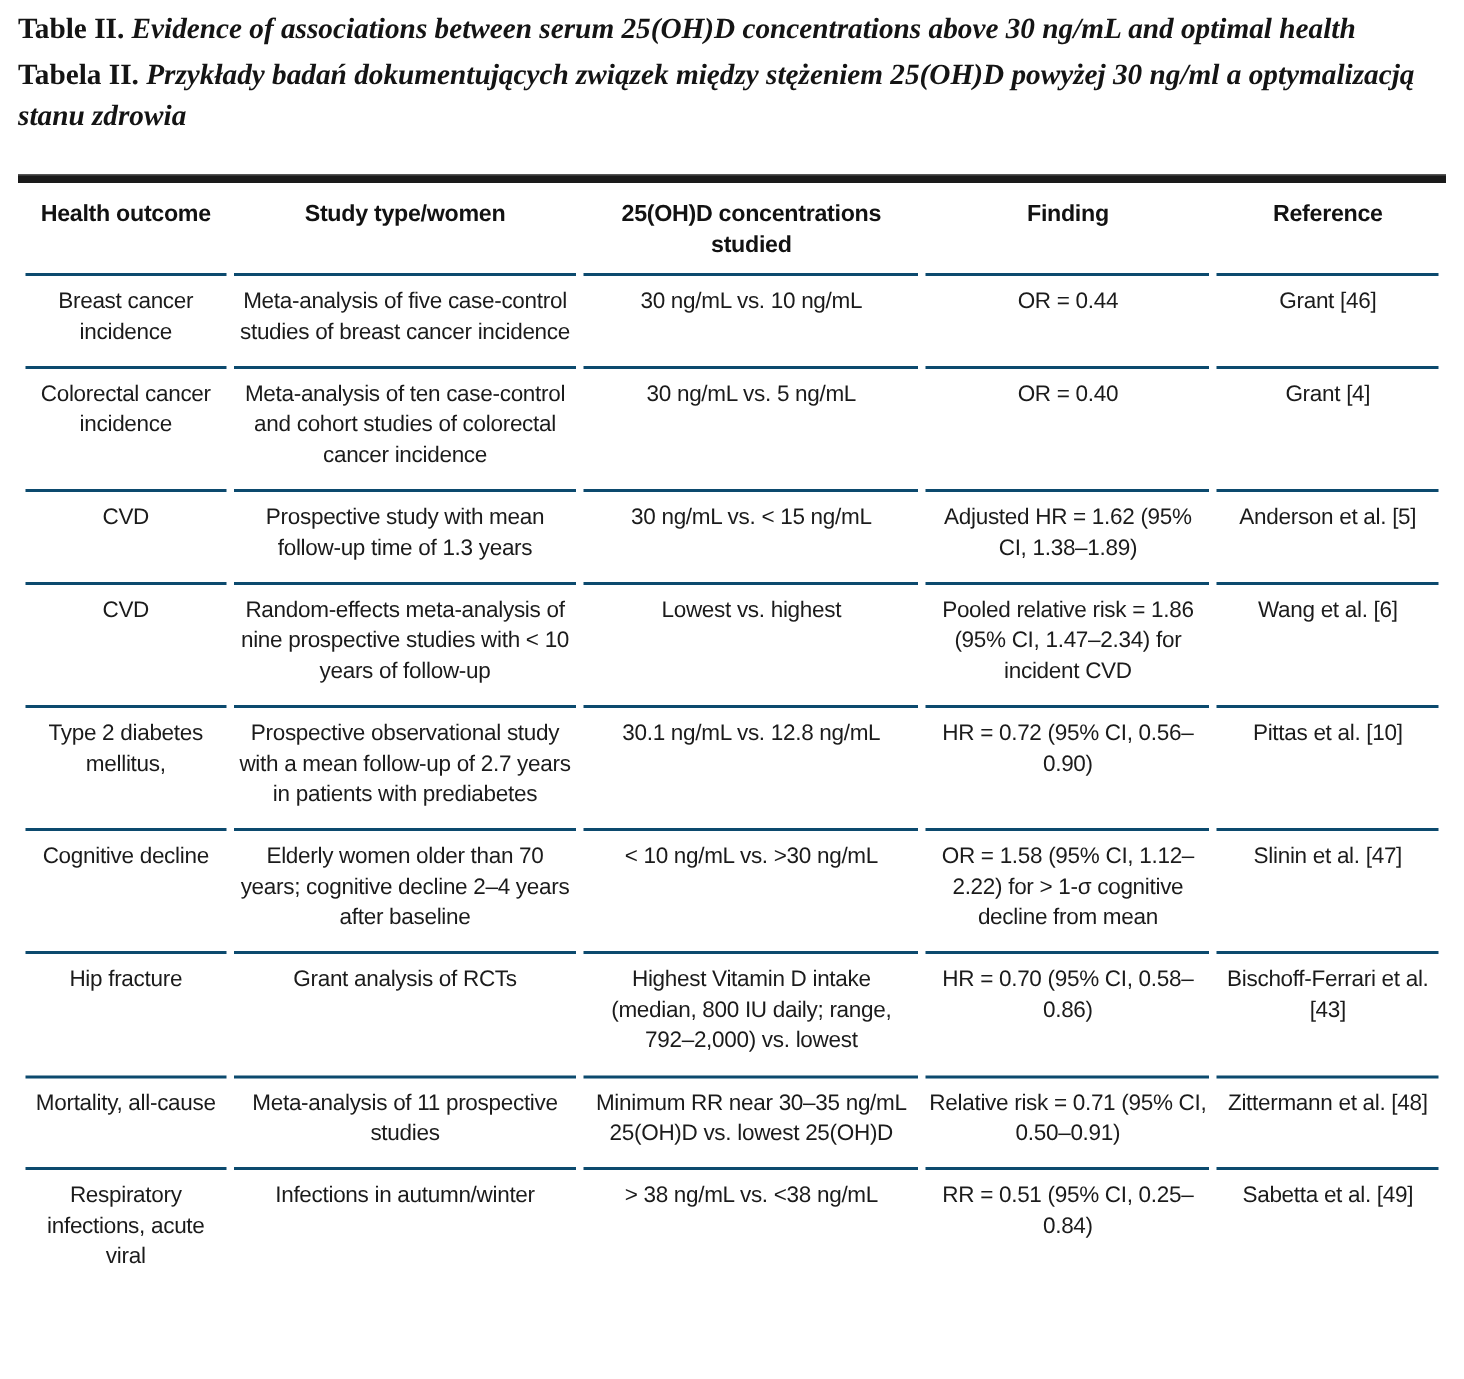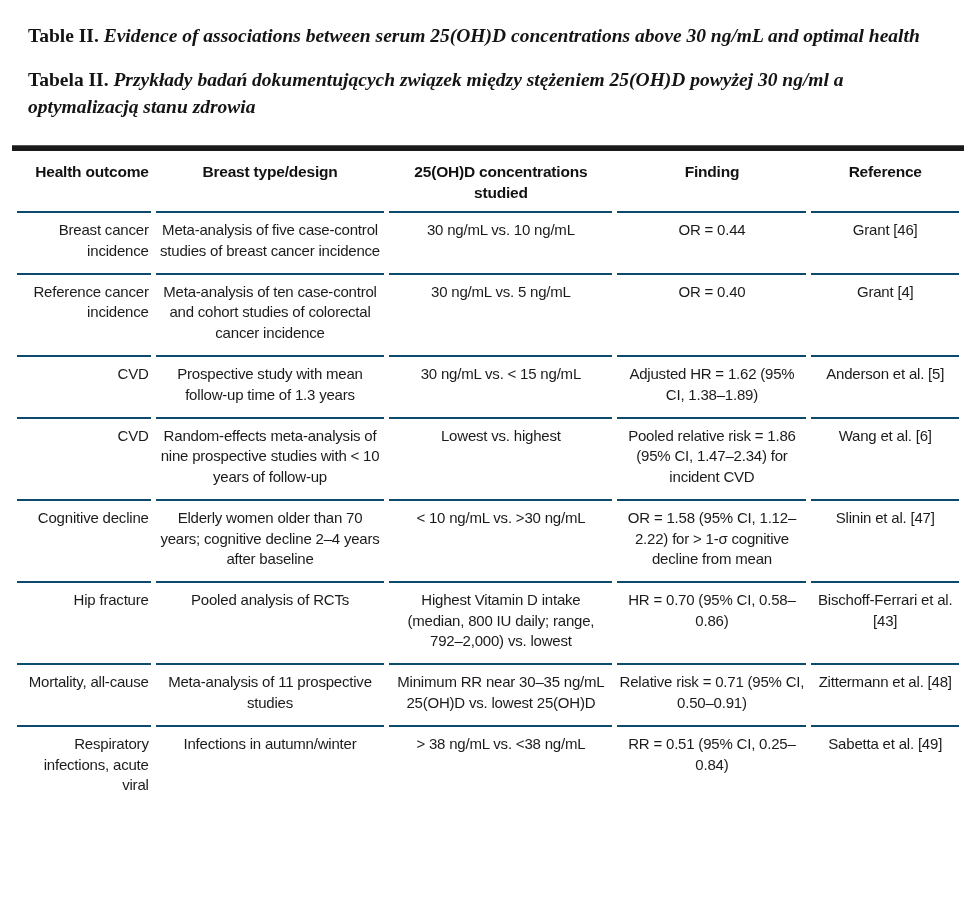--- a/index.html
+++ b/index.html
@@ -17,21 +17,21 @@
   .page {
     padding: 6px 12px 0 12px;
   }
   
   .caption {
     font-family: "Liberation Serif", serif;
     font-size: 19.5px;
     font-weight: bold;
     line-height: 1.42;
     color: #141414;
-    margin: 16px;
+    margin: 0;
   }
   .caption.pl { margin-top: 3px; }
   .cap-label { font-style: normal; }
   .cap-text  { font-style: italic; }
   
   .rule-top {
     height: 5px;
     background: #1a1a1a;
     margin-top: 24px;
     border-top: 1px solid #555;
@@ -55,21 +55,21 @@
   }
   table.evidence th {
     font-size: 15.5px;
     font-weight: bold;
     color: #121212;
     padding-top: 10px;
     padding-bottom: 8px;
   }
   table.evidence th:first-child,
   table.evidence td:first-child {
-    text-align: right;
+    text-align: center;
   }
   table.evidence tbody td {
     border-top: 2px solid #0c4a6e;
     padding-bottom: 12px;
   }
 </style>
 </head>
 <body>
 
 <div class="page">
@@ -90,65 +90,72 @@
     <colgroup>
       <col style="width:14.5%">
       <col style="width:24.8%">
       <col style="width:24.2%">
       <col style="width:20.5%">
       <col style="width:16.0%">
     </colgroup>
     <thead>
       <tr>
         <th>Health outcome</th>
-        <th>Breast type/design</th>
+        <th>Study type/women</th>
         <th>25(OH)D concentrations studied</th>
         <th>Finding</th>
         <th>Reference</th>
       </tr>
     </thead>
     <tbody>
         <tr>
           <td>Breast cancer incidence</td>
           <td>Meta-analysis of five case-control studies of breast cancer incidence</td>
           <td>30 ng/mL vs. 10 ng/mL</td>
           <td>OR = 0.44</td>
           <td>Grant [46]</td>
         </tr>
         <tr>
-          <td>Reference cancer incidence</td>
+          <td>Colorectal cancer incidence</td>
           <td>Meta-analysis of ten case-control and cohort studies of colorectal cancer incidence</td>
           <td>30 ng/mL vs. 5 ng/mL</td>
           <td>OR = 0.40</td>
           <td>Grant [4]</td>
         </tr>
         <tr>
           <td>CVD</td>
           <td>Prospective study with mean follow-up time of 1.3 years</td>
           <td>30 ng/mL vs. &lt; 15 ng/mL</td>
           <td>Adjusted HR = 1.62 (95% CI, 1.38–1.89)</td>
           <td>Anderson et al. [5]</td>
         </tr>
         <tr>
           <td>CVD</td>
           <td>Random-effects meta-analysis of nine prospective studies with &lt; 10 years of follow-up</td>
           <td>Lowest vs. highest</td>
           <td>Pooled relative risk = 1.86 (95% CI, 1.47–2.34) for incident CVD</td>
           <td>Wang et al. [6]</td>
         </tr>
         <tr>
+          <td>Type 2 diabetes mellitus,</td>
+          <td>Prospective observational study with a mean follow-up of 2.7 years in patients with prediabetes</td>
+          <td>30.1 ng/mL vs. 12.8 ng/mL</td>
+          <td>HR = 0.72 (95% CI, 0.56–0.90)</td>
+          <td>Pittas et al. [10]</td>
+        </tr>
+        <tr>
           <td>Cognitive decline</td>
           <td>Elderly women older than 70 years; cognitive decline 2–4 years after baseline</td>
           <td>&lt; 10 ng/mL vs. &gt;30 ng/mL</td>
           <td>OR = 1.58 (95% CI, 1.12–2.22) for &gt; 1-σ cognitive decline from mean</td>
           <td>Slinin et al. [47]</td>
         </tr>
         <tr>
           <td>Hip fracture</td>
-          <td>Pooled analysis of RCTs</td>
+          <td>Grant analysis of RCTs</td>
           <td>Highest Vitamin D intake (median, 800 IU daily; range, 792–2,000) vs. lowest</td>
           <td>HR = 0.70 (95% CI, 0.58–0.86)</td>
           <td>Bischoff-Ferrari et al. [43]</td>
         </tr>
         <tr>
           <td>Mortality, all-cause</td>
           <td>Meta-analysis of 11 prospective studies</td>
           <td>Minimum RR near 30–35 ng/mL 25(OH)D vs. lowest 25(OH)D</td>
           <td>Relative risk = 0.71 (95% CI, 0.50–0.91)</td>
           <td>Zittermann et al. [48]</td>

